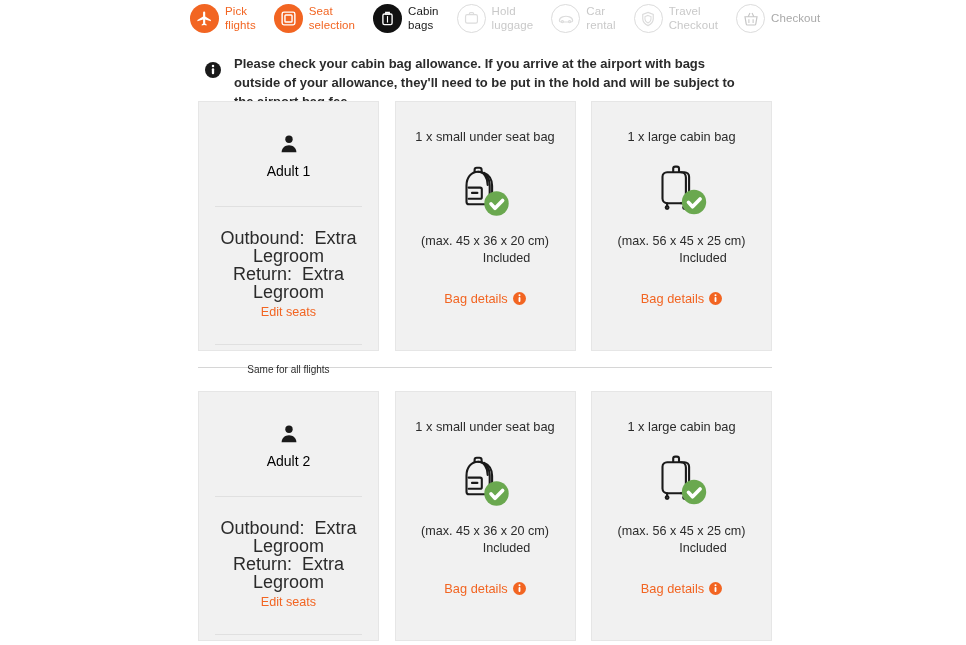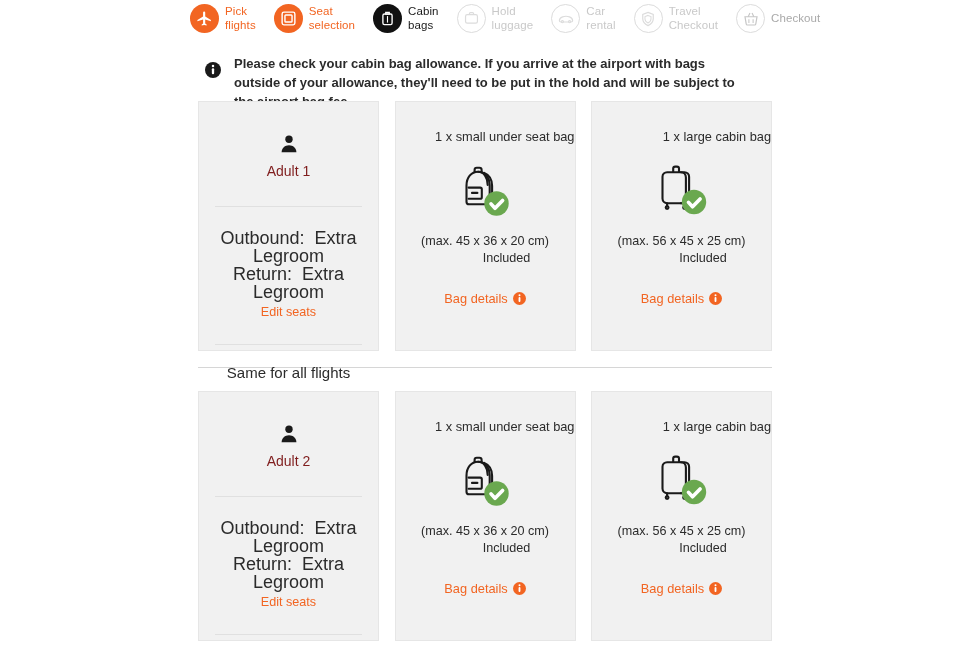--- a/index.html
+++ b/index.html
@@ -130,21 +130,21 @@
     padding-top: 32px;
     text-align: center;
   }
   .pax-avatar {
     height: 20px;
     margin-bottom: 9px;
   }
   .pax-avatar svg { display: block; margin: 0 auto; }
   .pax-name {
     font-size: 14px;
-    color: #7f1d1d;
+    color: #000000;
     line-height: 17px;
   }
   .hr {
     height: 1px;
     background: #e0e0e0;
     margin: 26px 16px 0 16px;
   }
   .pax-seats {
     text-align: center;
     padding-top: 22px;
@@ -164,27 +164,27 @@
     cursor: pointer;
   }
   .hr2 {
     height: 1px;
     background: #e0e0e0;
     margin: 22px 16px 0 16px;
   }
   .pax-foot {
     text-align: center;
     padding-top: 19px;
-    font-size: 15px;
+    font-size: 10px;
     color: #2b2b2b;
   }
 
   
   .bag-title {
-    text-align: right;
+    text-align: center;
     font-size: 12.8px;
     color: #2b2b2b;
     padding-top: 27px;
     line-height: 16px;
   }
   .bag-art {
     height: 72px;
     display: flex;
     align-items: center;
     justify-content: center;

